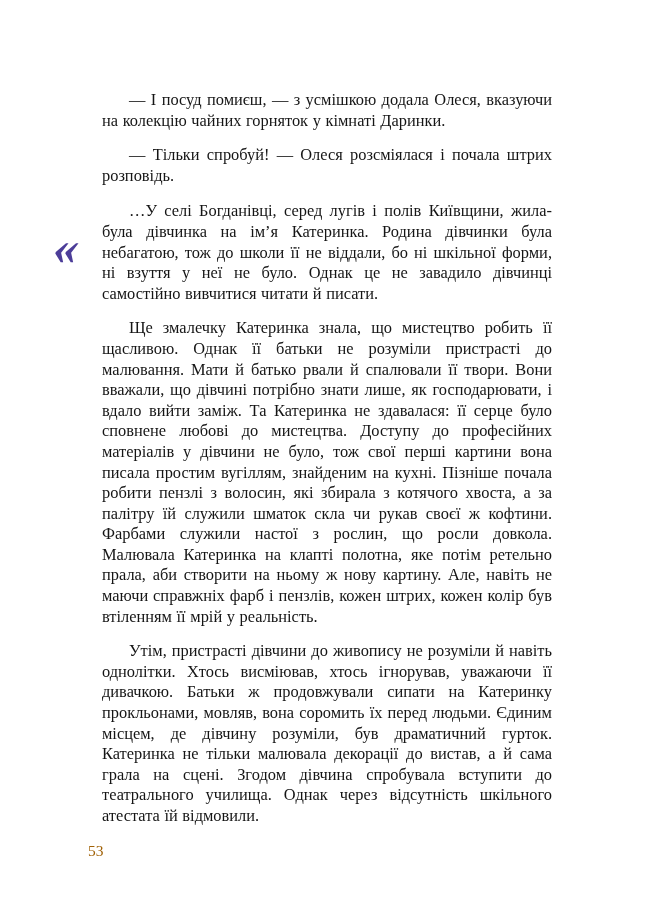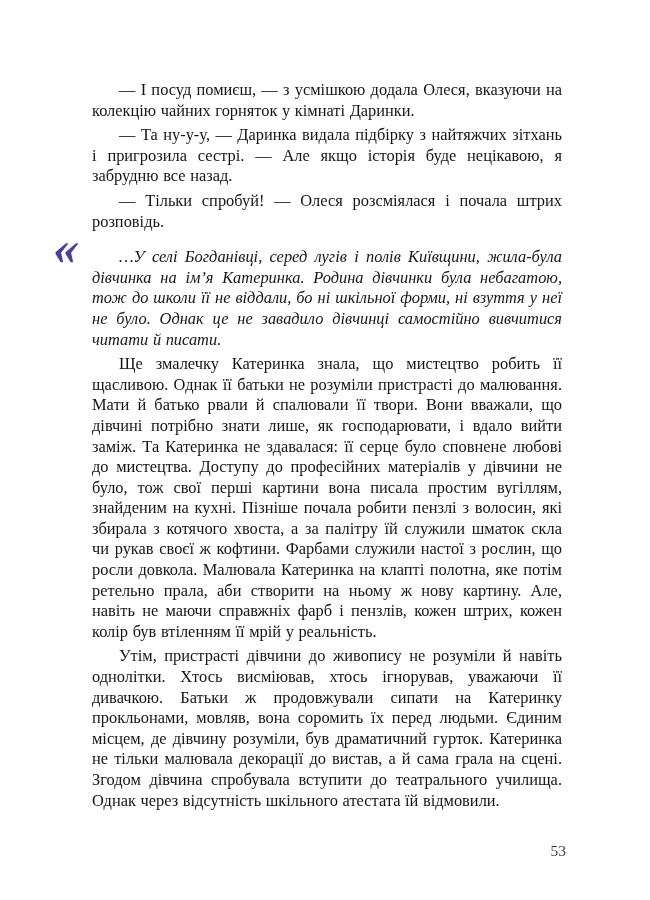--- a/index.html
+++ b/index.html
@@ -16,64 +16,62 @@
     font-family: "Liberation Serif", serif;
     color: #151515;
   }
   .text-block {
     position: absolute;
     left: 88px;
     top: 76px;
     width: 478px;
   }
   .text-block p {
-    margin: 4px;
+    margin: 14px;
     text-indent: 27px;
     text-align: justify;
     font-size: 16.4px;
     line-height: 20.6px;
     word-spacing: 0.5px;
   }
   .text-block p.section-start {
     margin-top: 15px;
-    font-style: italic;
   }
   .quote-mark {
     position: absolute;
     left: 54px;
     top: 222px;
     font-size: 50px;
     line-height: 1;
     font-weight: bold;
     font-style: italic;
     color: #4c3d99;
     transform: skewX(-6deg);
     letter-spacing: -4px;
     user-select: none;
   }
   .page-number {
     position: absolute;
     left: 88px;
     width: 478px;
     top: 842px;
-    text-align: right;
+    text-align: left;
     font-size: 15.5px;
-    color: #404040;
+    color: #a16207;
   }
 </style>
 </head>
 <body>
 
 <div class="page">
 
   <span class="quote-mark">«</span>
 
   <div class="text-block">
     <p>— І посуд помиєш, — з усмішкою додала Олеся, вказуючи на колекцію чайних горняток у кімнаті Даринки.</p>
-    <p>— Та ну-у-у, — Даринка видала підбірку з найтяжчих зітхань і пригрозила сестрі. — Але якщо історія буде нецікавою, я забрудню все назад.</p>
     <p>— Тільки спробуй! — Олеся розсміялася і почала штрих розповідь.</p>
     <p class="section-start">…У селі Богданівці, серед лугів і полів Київщини, жила-була дівчинка на ім’я Катеринка. Родина дівчинки була небагатою, тож до школи її не віддали, бо ні шкільної форми, ні взуття у неї не було. Однак це не завадило дівчинці самостійно вивчитися читати й писати.</p>
     <p>Ще змалечку Катеринка знала, що мистецтво робить її щасливою. Однак її батьки не розуміли пристрасті до малювання. Мати й батько рвали й спалювали її твори. Вони вважали, що дівчині потрібно знати лише, як господарювати, і вдало вийти заміж. Та Катеринка не здавалася: її серце було сповнене любові до мистецтва. Доступу до професійних матеріалів у дівчини не було, тож свої перші картини вона писала простим вугіллям, знайденим на кухні. Пізніше почала робити пензлі з волосин, які збирала з котячого хвоста, а за палітру їй служили шматок скла чи рукав своєї ж кофтини. Фарбами служили настої з рослин, що росли довкола. Малювала Катеринка на клапті полотна, яке потім ретельно прала, аби створити на ньому ж нову картину. Але, навіть не маючи справжніх фарб і пензлів, кожен штрих, кожен колір був втіленням її мрій у реальність.</p>
     <p>Утім, пристрасті дівчини до живопису не розуміли й навіть однолітки. Хтось висміював, хтось ігнорував, уважаючи її дивачкою. Батьки ж продовжували сипати на Катеринку прокльонами, мовляв, вона соромить їх перед людьми. Єдиним місцем, де дівчину розуміли, був драматичний гурток. Катеринка не тільки малювала декорації до вистав, а й сама грала на сцені. Згодом дівчина спробувала вступити до театрального училища. Однак через відсутність шкільного атестата їй відмовили.</p>
   </div>
 
   <div class="page-number">53</div>
 
 </div>
 

